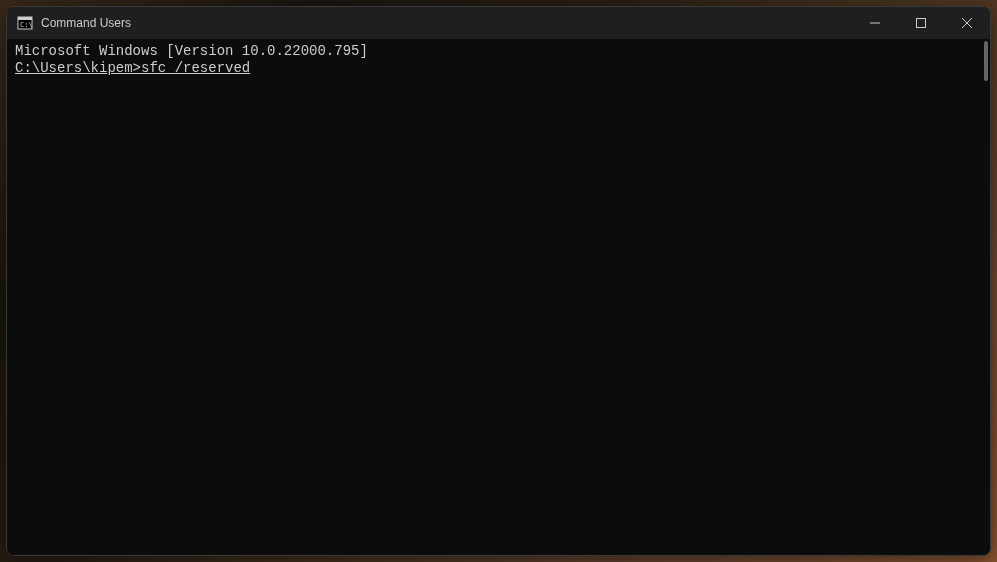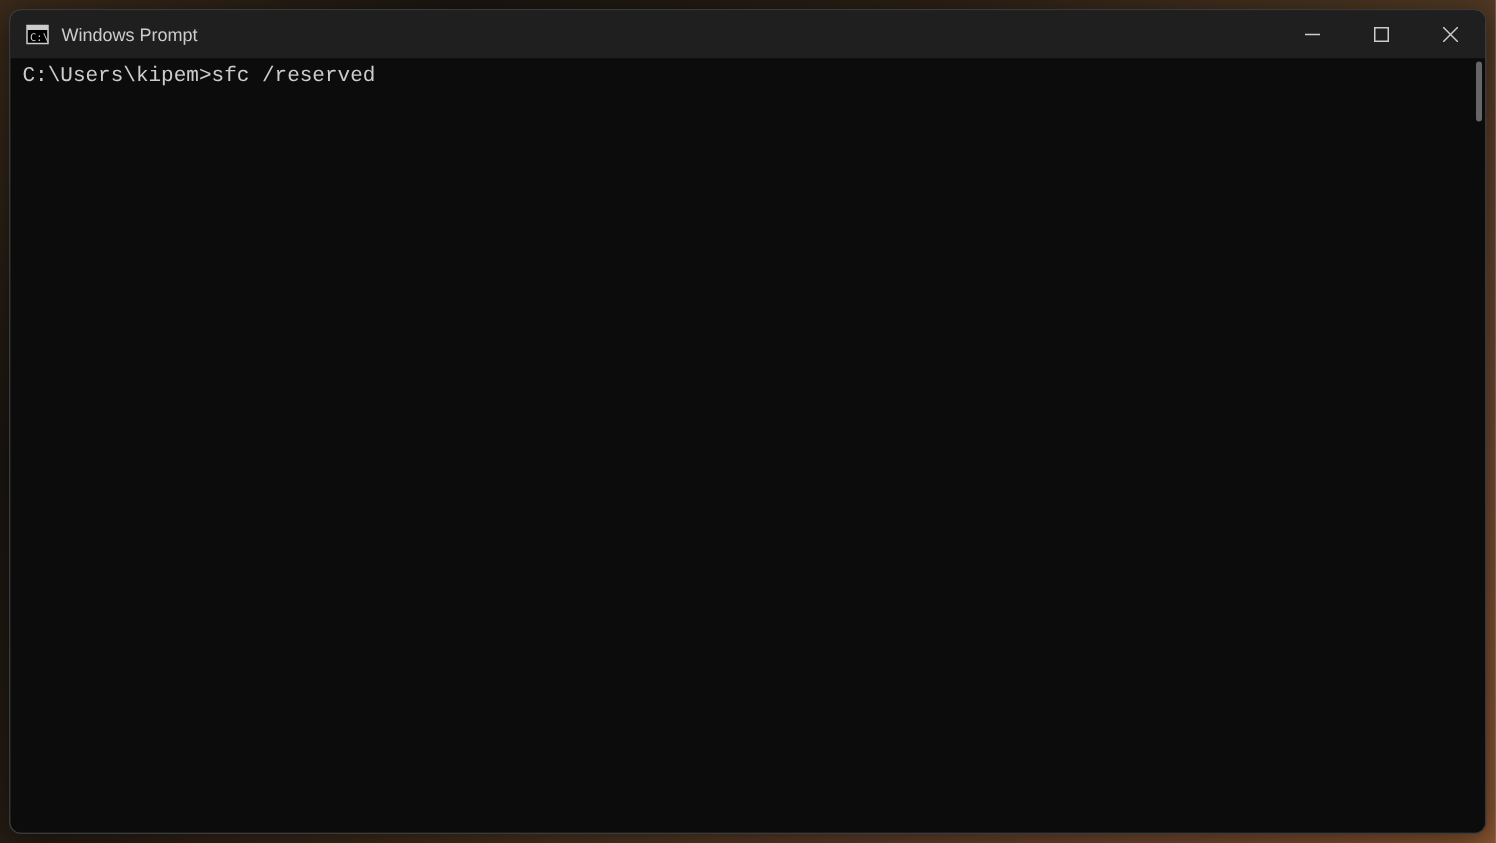--- a/index.html
+++ b/index.html
@@ -94,20 +94,21 @@
       position: relative;
       overflow: hidden;
     }
     
     .terminal-line {
       white-space: pre;
     }
     
     .prompt-line {
       display: flex;
+      text-decoration: underline;
     }
     
     .scrollbar {
       position: absolute;
       right: 2px;
       top: 2px;
       width: 4px;
       height: 40px;
       background: #666666;
       border-radius: 2px;
@@ -118,41 +119,42 @@
 
 <div class="window">
   <div class="titlebar">
     <div class="titlebar-icon">
       <svg viewBox="0 0 16 16">
         <rect x="1" y="2" width="14" height="12" fill="#000" stroke="#ccc" stroke-width="1"></rect>
         <rect x="1" y="2" width="14" height="3" fill="#ccc"></rect>
         <text x="3" y="12" font-size="7" fill="#ccc" font-family="monospace">C:\</text>
       </svg>
     </div>
-    <div class="titlebar-title">Windows Prompt</div>
+    <div class="titlebar-title">Command Users</div>
     <div class="titlebar-controls">
       <div class="titlebar-btn">
         <svg viewBox="0 0 10 10">
             <line x1="0" y1="5" x2="10" y2="5"></line>
           </svg>
       </div>
       <div class="titlebar-btn">
         <svg viewBox="0 0 10 10">
             <rect x="0.5" y="0.5" width="9" height="9"></rect>
           </svg>
       </div>
       <div class="titlebar-btn close">
         <svg viewBox="0 0 10 10">
             <line x1="0" y1="0" x2="10" y2="10"></line>
             <line x1="10" y1="0" x2="0" y2="10"></line>
           </svg>
       </div>
     </div>
   </div>
   <div class="terminal">
+    <div class="terminal-line">Microsoft Windows [Version 10.0.22000.795]</div>
     <div class="terminal-line"></div>
     <div class="prompt-line">
       <span>C:\Users\kipem&gt;</span>
         <span>sfc /reserved</span>
     </div>
     <div class="scrollbar"></div>
   </div>
 </div>
 
 </body></html>

